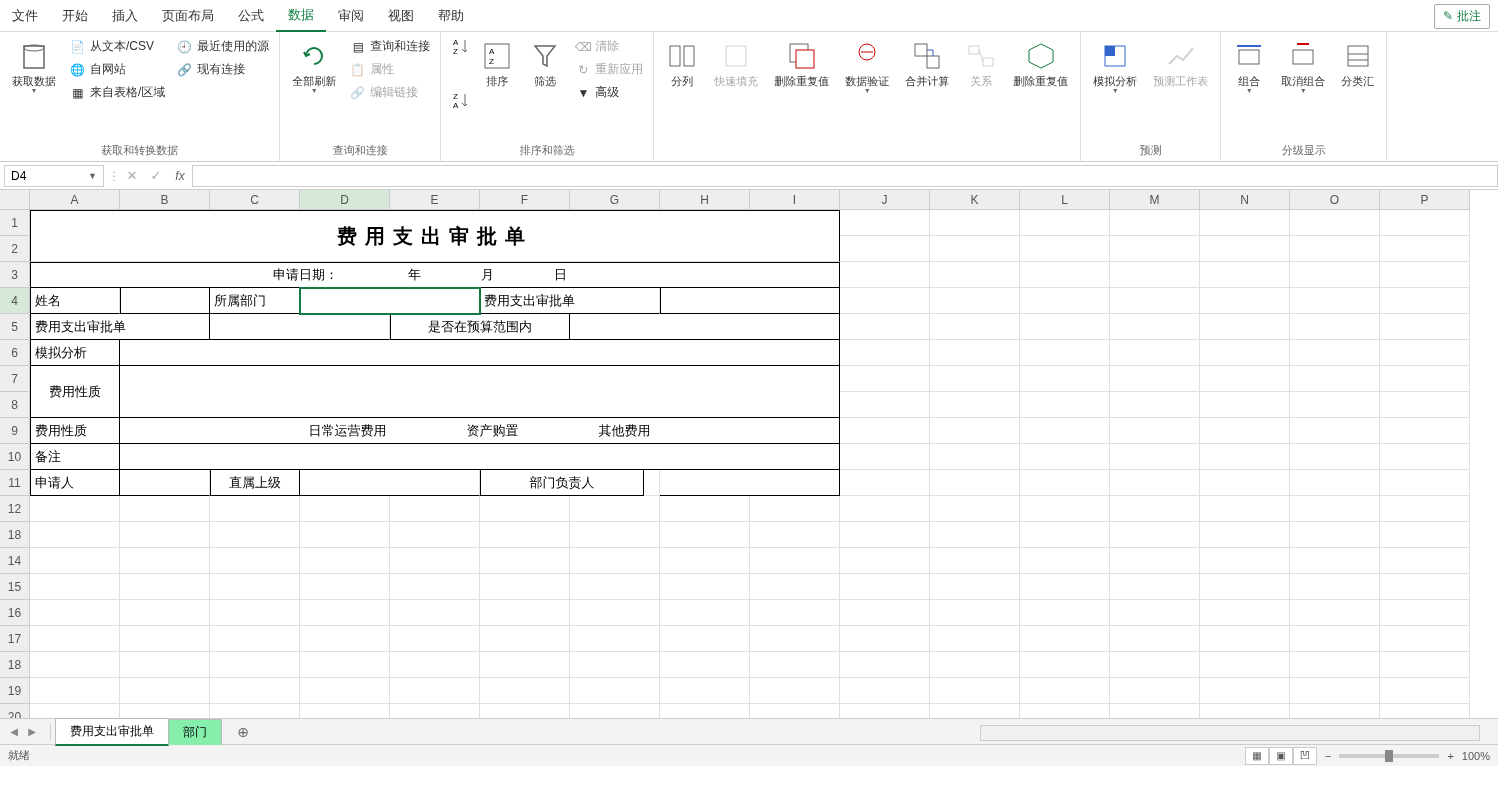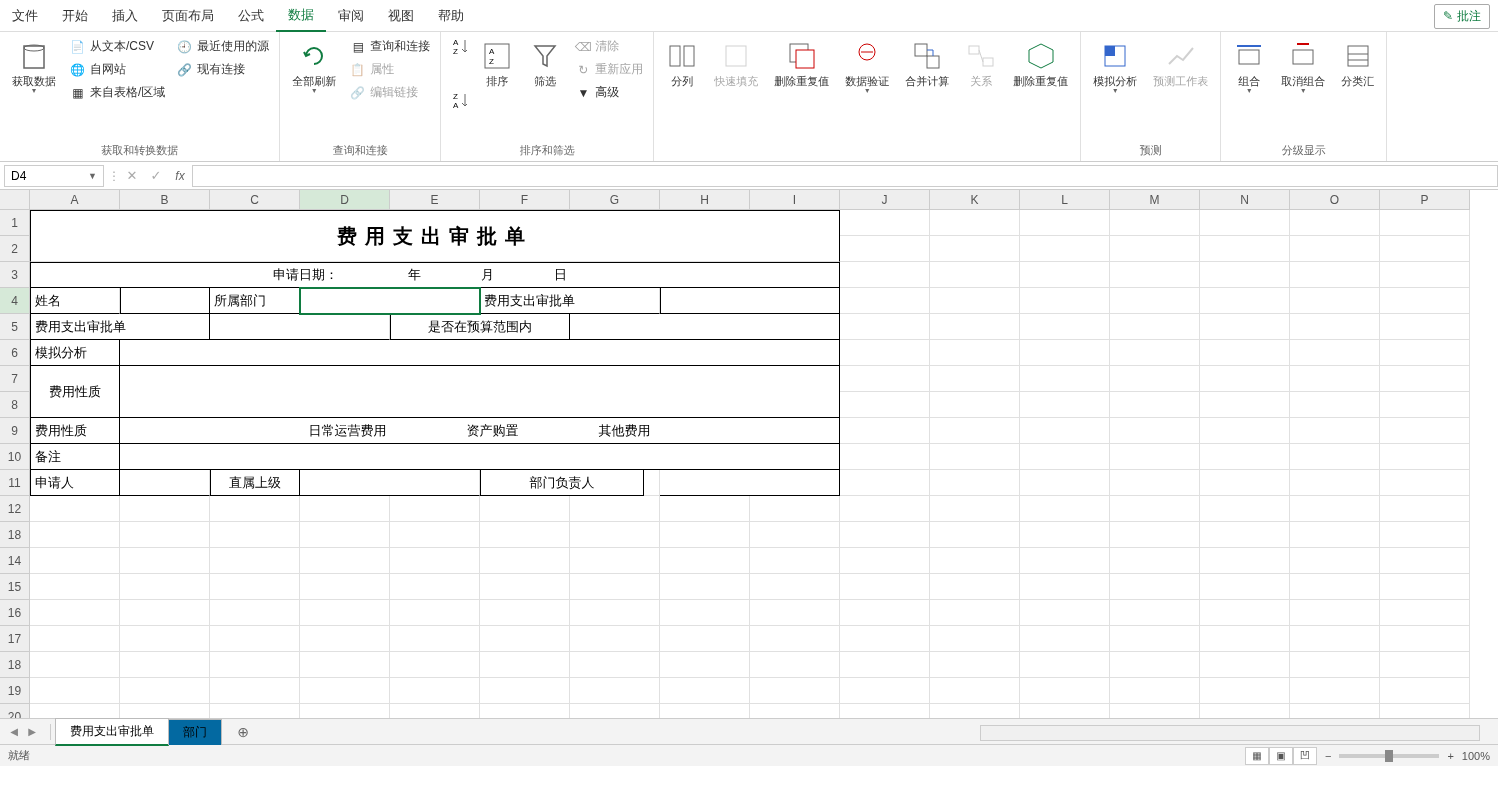--- a/index.html
+++ b/index.html
@@ -56,21 +56,21 @@
 .cell.center { justify-content: center; }
 .cell.title { font-size: 20px; font-weight: bold; letter-spacing: 8px; font-family: "SimSun", serif; }
 .cell.selected { outline: 2px solid #107c41; outline-offset: -1px; z-index: 5; position: relative; }
 .dd-handle { position: absolute; width: 14px; height: 14px; border: 1px solid #999; background: #f8f8f8; font-size: 8px; display: flex; align-items: center; justify-content: center; color: #666; cursor: pointer; }
 
 
 .tabbar { display: flex; align-items: center; height: 26px; background: #f3f3f3; border-top: 1px solid #ccc; position: relative; }
 .tab-nav { display: flex; gap: 2px; padding: 0 6px; }
 .tab-nav span { width: 16px; text-align: center; color: #888; cursor: pointer; font-size: 10px; }
 .tab-sep { width: 1px; height: 16px; background: #ccc; margin: 0 4px; }
-.sheet-tab { padding: 4px 14px; background: #0369a1; border: 1px solid #bbb; border-bottom: none; font-size: 12px; cursor: pointer; margin-right: -1px; }
+.sheet-tab { padding: 4px 14px; background: #86efac; border: 1px solid #bbb; border-bottom: none; font-size: 12px; cursor: pointer; margin-right: -1px; }
 .sheet-tab.active { background: #fff; border-bottom: 2px solid #107c41; }
 .add-tab { width: 24px; text-align: center; color: #666; cursor: pointer; font-size: 14px; margin-left: 10px; }
 .hscroll { position: absolute; right: 18px; bottom: 3px; width: 500px; height: 16px; background: #f0f0f0; border: 1px solid #ccc; }
 
 
 .statusbar { display: flex; align-items: center; justify-content: space-between; height: 22px; background: #f3f3f3; border-top: 1px solid #ccc; padding: 0 8px; font-size: 11px; color: #555; }
 .sb-right { display: flex; align-items: center; gap: 8px; }
 .view-btns { display: flex; }
 .view-btn { width: 24px; height: 18px; border: 1px solid #ccc; background: #fff; display: flex; align-items: center; justify-content: center; font-size: 10px; cursor: pointer; }
 .zoom-slider { width: 100px; height: 4px; background: #ccc; position: relative; }

